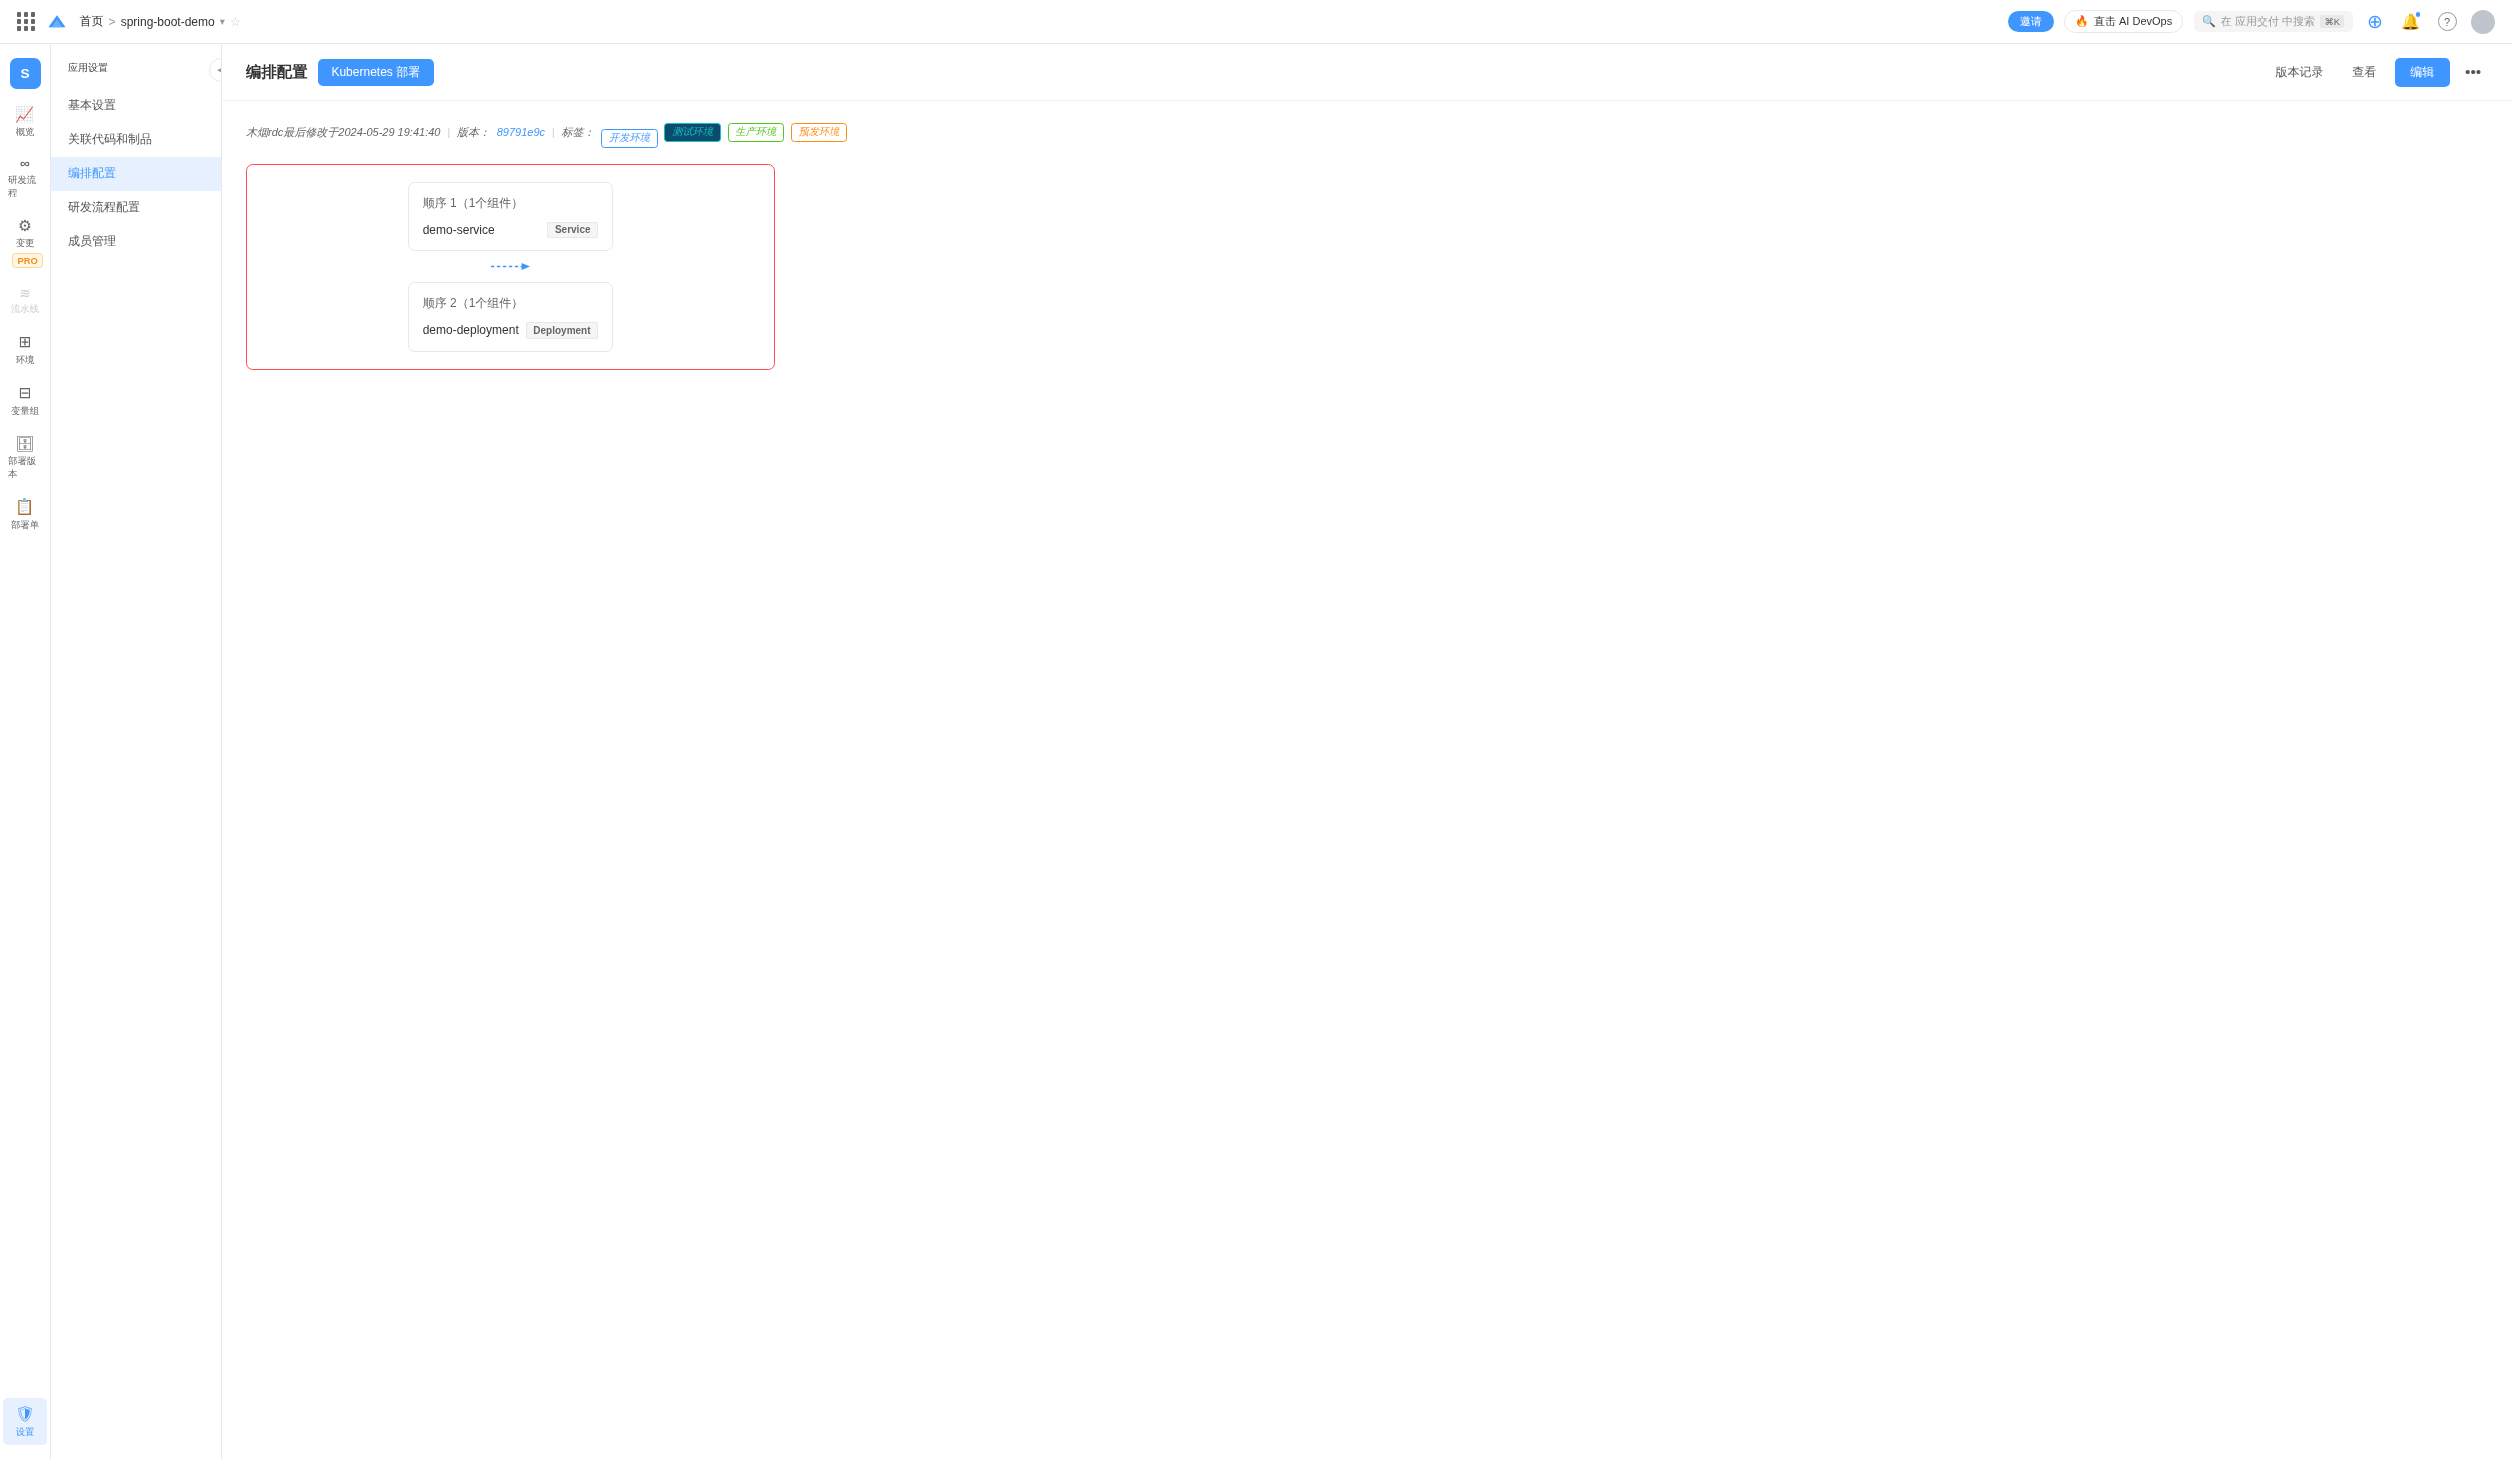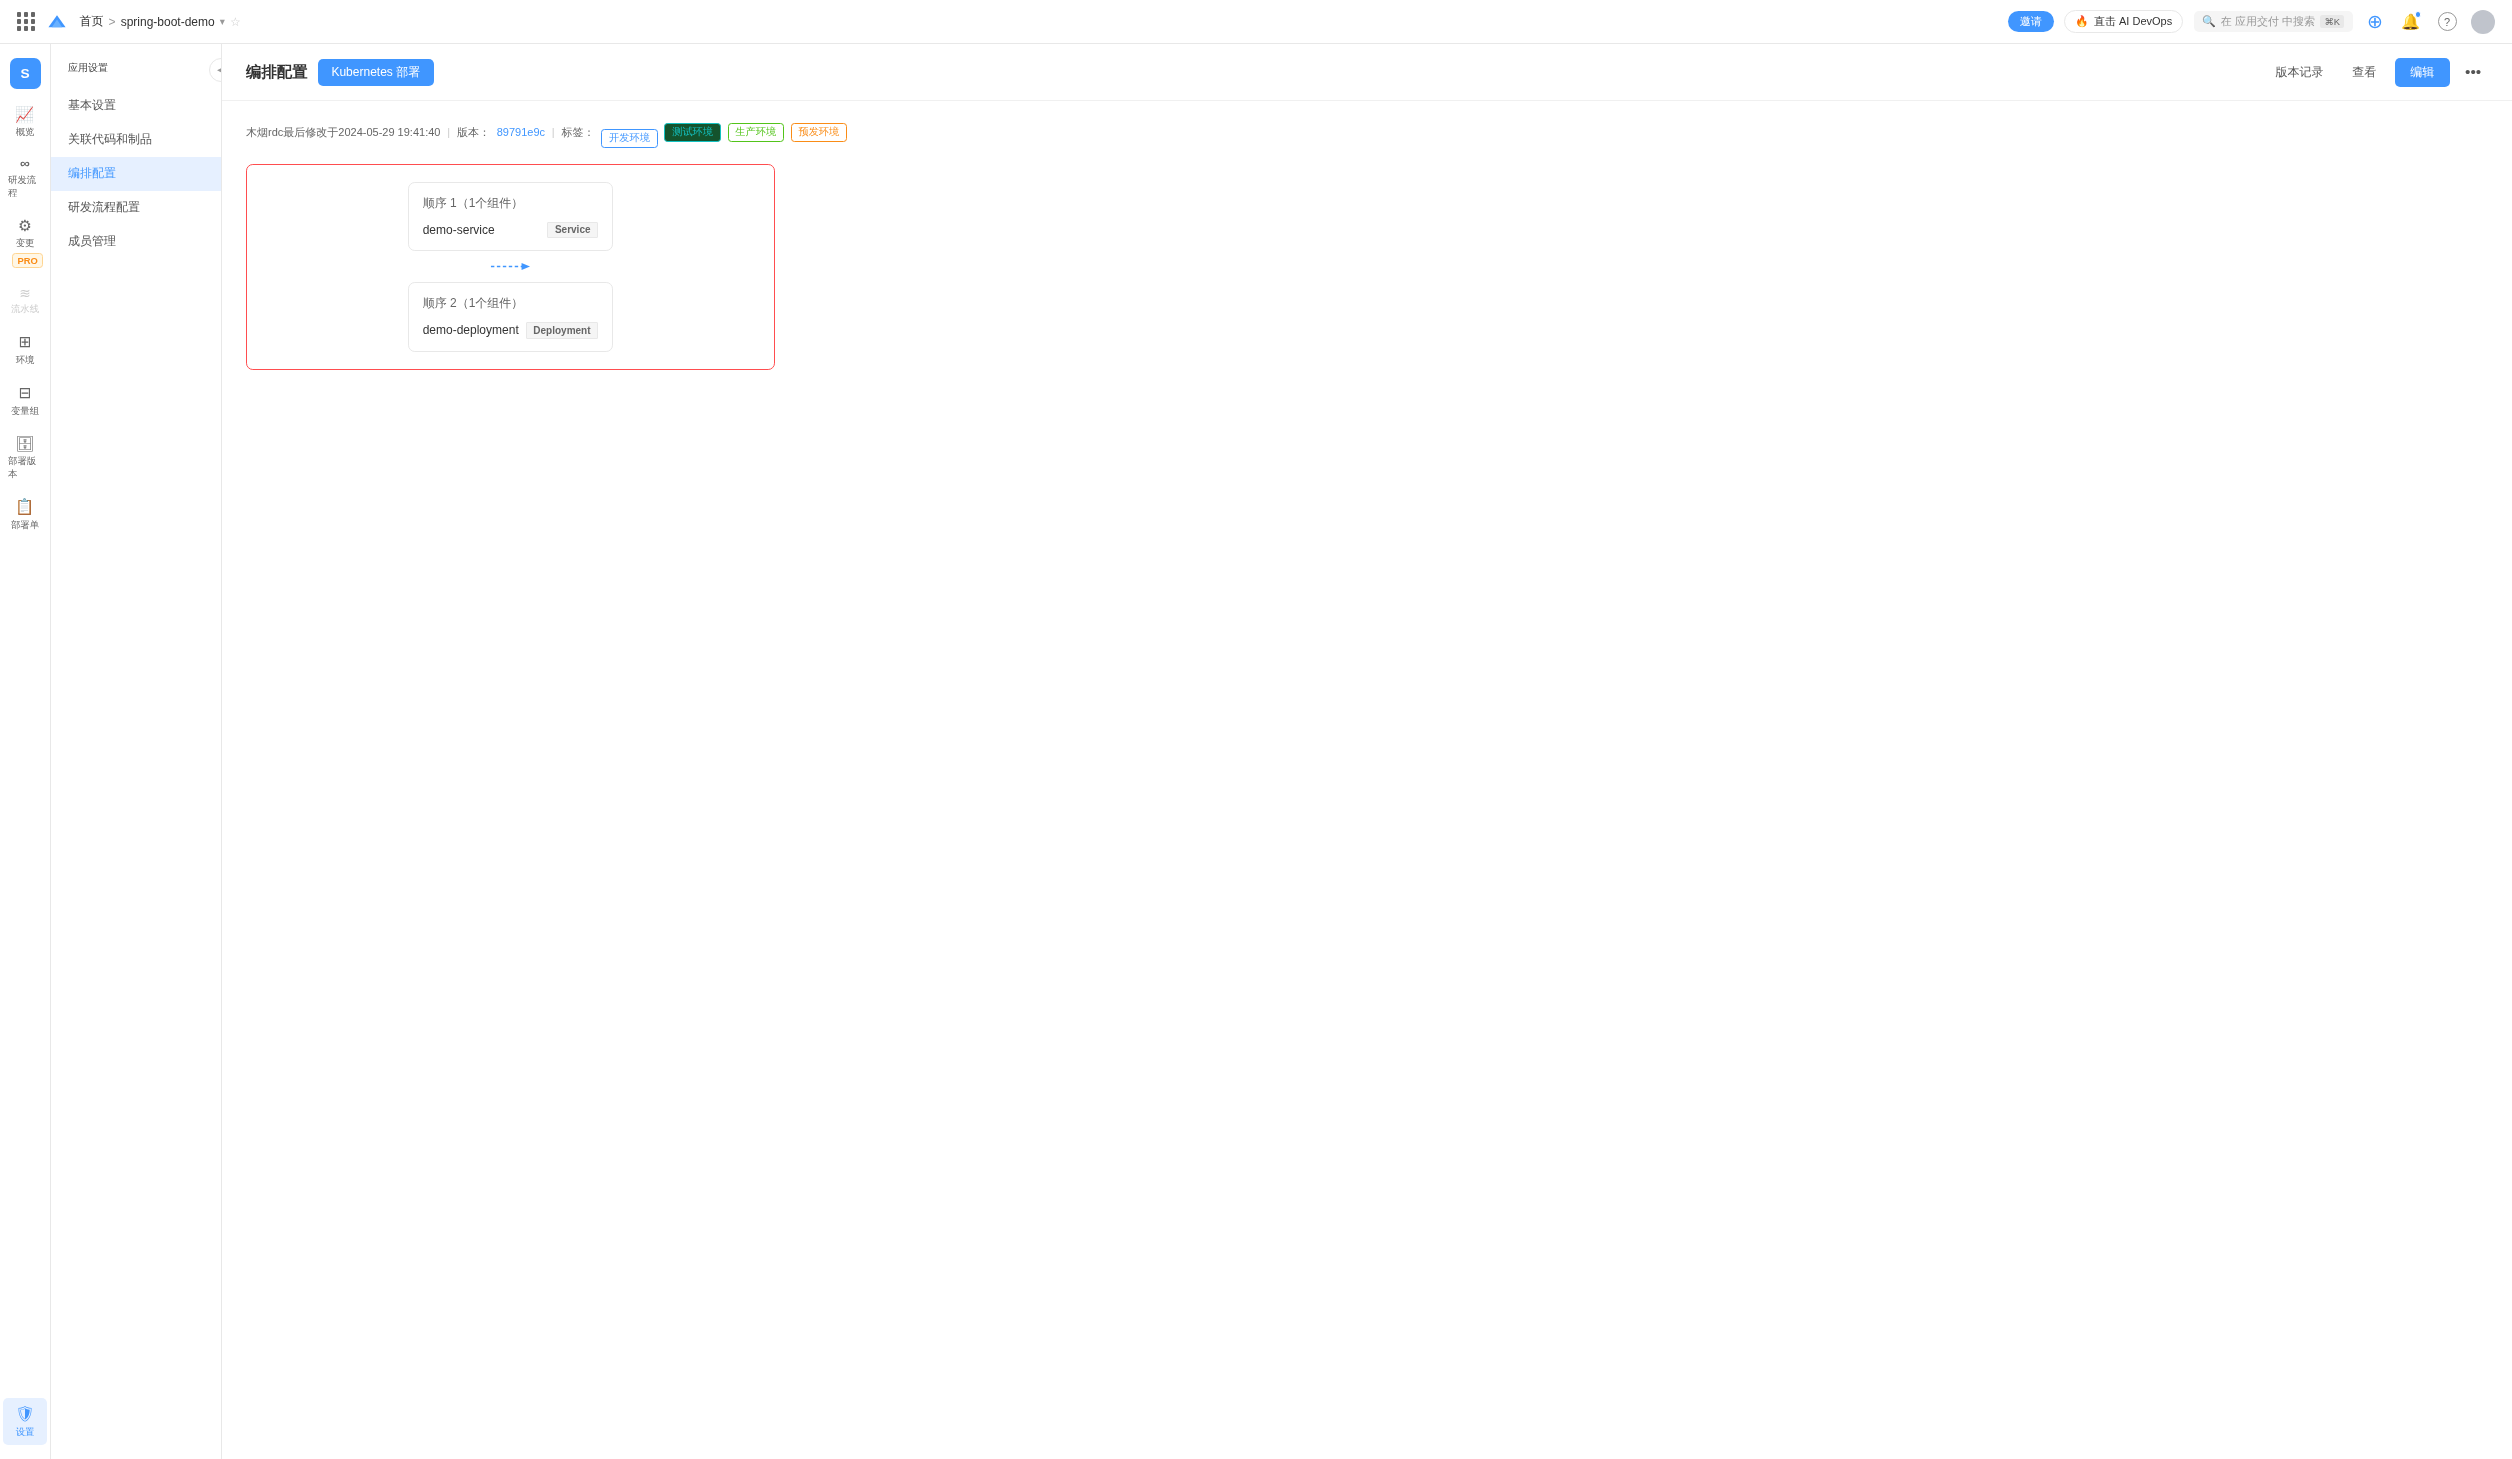--- a/index.html
+++ b/index.html
@@ -333,36 +333,37 @@
       padding: 15.4px 24px;
     }
     .meta-bar {
       display: flex;
       align-items: center;
       gap: 6.8px;
       font-size: 11px;
       color: #666;
       margin-bottom: 15.4px;
       flex-wrap: wrap;
+      font-style: italic;
     }
     .meta-bar .version-link {
       color: #4096ff;
       text-decoration: none;
     }
     .meta-bar .separator {
       color: #ccc;
     }
     .tag {
       border-radius: 3.4px;
       padding: 1.7px 6.8px;
       font-size: 10.2px;
       border: 0.9px solid;
     }
     .tag-blue { color: #4096ff; border-color: #4096ff; background: #fff; margin-top: 12px; }
-    .tag-cyan { color: #13c2c2; border-color: #13c2c2; background: #14532d; }
+    .tag-cyan { color: #13c2c2; border-color: #13c2c2; background: #0c4a6e; }
     .tag-green { color: #52c41a; border-color: #52c41a; background: #fff; }
     .tag-orange { color: #fa8c16; border-color: #fa8c16; background: #fff; }
 
     
     .orchestration-canvas {
       border: 1.7px solid #ff4d4f;
       border-radius: 6.8px;
       padding: 17px;
       display: flex;
       align-items: center;

